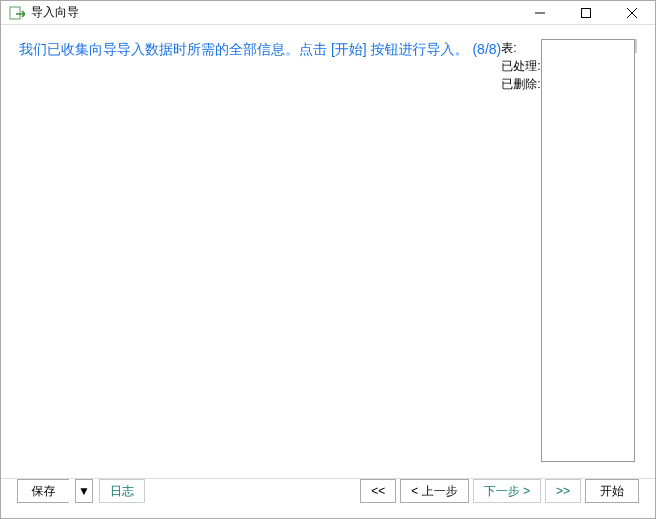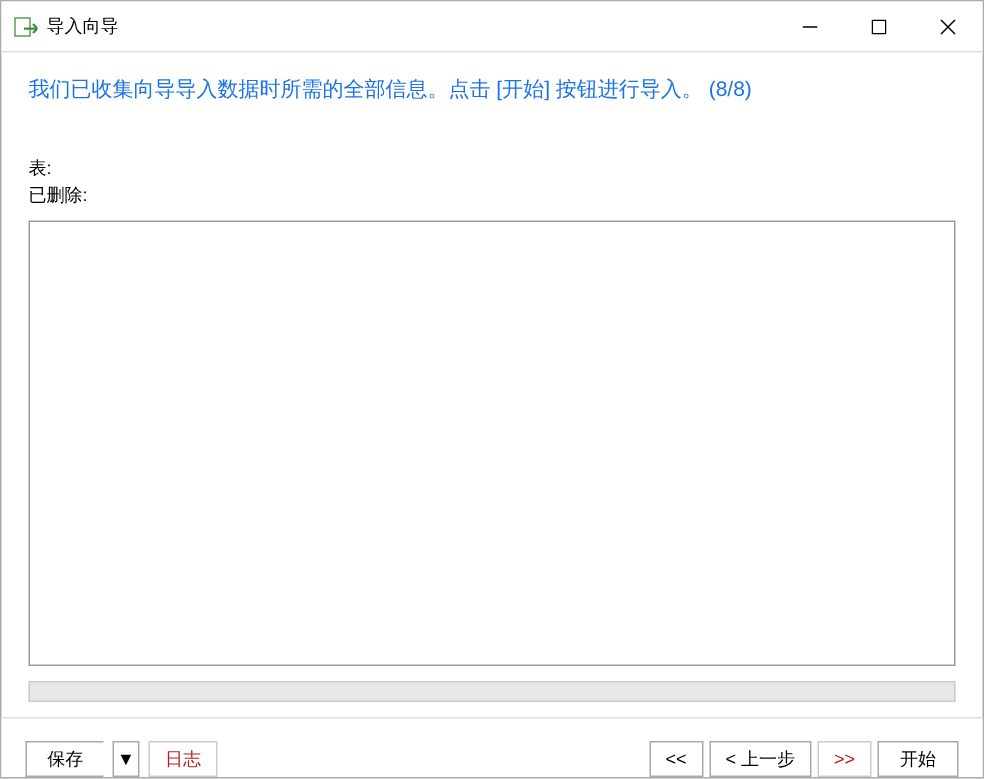--- a/index.html
+++ b/index.html
@@ -1,33 +1,33 @@
 <!DOCTYPE html>
 <html><head>
 <meta charset="utf-8">
 <style>
 * { box-sizing: border-box; margin: 0; padding: 0; }
 body { font-family: "Microsoft YaHei", "SimSun", sans-serif; font-size: 12px; background: #f0f0f0; }
 .window { width: 656px; height: 519px; background: #fff; border: 1px solid #aaa; display: flex; flex-direction: column; position: relative; }
-.titlebar { height: 34px; display: flex; align-items: center; border-bottom: 1px solid #ddd; background: #fff; }
+.titlebar { height: 24px; display: flex; align-items: center; border-bottom: 1px solid #ddd; background: #fff; }
 .titlebar-icon { width: 16px; height: 16px; margin-left: 8px; margin-right: 6px; display: flex; align-items: center; justify-content: center; }
 .titlebar-title { flex: 1; font-size: 12px; color: #000; }
 .win-controls { display: flex; height: 100%; }
 .win-btn { width: 46px; height: 100%; display: flex; align-items: center; justify-content: center; color: #333; cursor: default; }
 .win-btn svg { width: 10px; height: 10px; }
-.content { flex: 1; padding: 14px 18px 6px 18px; display: flex; flex-direction: column; }
+.content { flex: 1; padding: 14px 18px 6px 18px; display: flex; flex-direction: row; }
 .instruction { color: #1a73e8; font-size: 14px; line-height: 20px; margin-bottom: 34px; }
 .stats { font-size: 12px; color: #000; line-height: 18px; margin-bottom: 8px; }
 .stat-row { display: flex; }
 .stat-label::after { content: ":"; }
 .log-area { flex: 1; border: 1px solid #999; background: #fff; margin-bottom: 10px; padding: 4px; overflow: auto; resize: none; font-family: inherit; font-size: 12px; }
 .progress-outer { height: 14px; background: #e8e8e8; border: 1px solid #ccc; margin-bottom: 4px; }
-.button-bar { height: 40px; border-top: 1px solid #ddd; display: flex; align-items: flex-end; padding: 0 16px; background: #fff; }
+.button-bar { height: 40px; border-top: 1px solid #ddd; display: flex; align-items: flex-start; padding: 0 16px; background: #fff; }
 .btn { height: 24px; border: 1px solid #aaa; background: #fff; font-size: 12px; display: flex; align-items: center; justify-content: center; padding: 0 10px; margin-right: 6px; cursor: default; }
-.btn.disabled { color: #b91c1c; border-color: #ccc; }
+.btn.disabled { color: #0f766e; border-color: #ccc; }
 .btn-split { display: flex; }
 .btn-split .main { border-right: none; min-width: 52px; }
 .btn-split .arrow { width: 18px; padding: 0; border-left: 1px solid #aaa; }
 .spacer { flex: 1; }
 .nav-group { display: flex; gap: 4px; }
 .nav-group .btn { margin-right: 0; min-width: 54px; }
 .nav-group .btn.narrow { min-width: 36px; padding: 0 6px; }
 </style>
 </head>
 <body>
@@ -63,20 +63,23 @@
   </div>
 
   <div class="content">
     <div class="instruction">我们已收集向导导入数据时所需的全部信息。点击 [开始] 按钮进行导入。 (8/8)</div>
 
     <div class="stats">
       <div class="stat-row">
           <span class="stat-label">表</span>
         </div>
       <div class="stat-row">
+          <span class="stat-label">已处理</span>
+        </div>
+      <div class="stat-row">
           <span class="stat-label">已删除</span>
         </div>
     </div>
 
     <textarea class="log-area" readonly="" style=""></textarea>
 
     <div class="progress-outer"></div>
   </div>
 
   <div class="button-bar">
@@ -84,18 +87,19 @@
       <div class="btn main">保存</div>
       <div class="btn arrow">
         <span>▼</span>
       </div>
     </div>
     <div class="btn disabled">日志</div>
     <div class="spacer"></div>
     <div class="nav-group">
       <div class="btn narrow">&lt;&lt;</div>
       <div class="btn">&lt; 上一步</div>
+      <div class="btn disabled">下一步 &gt;</div>
       <div class="btn narrow disabled">&gt;&gt;</div>
       <div class="btn">开始</div>
     </div>
   </div>
 
 </div>
 
 </body></html>

